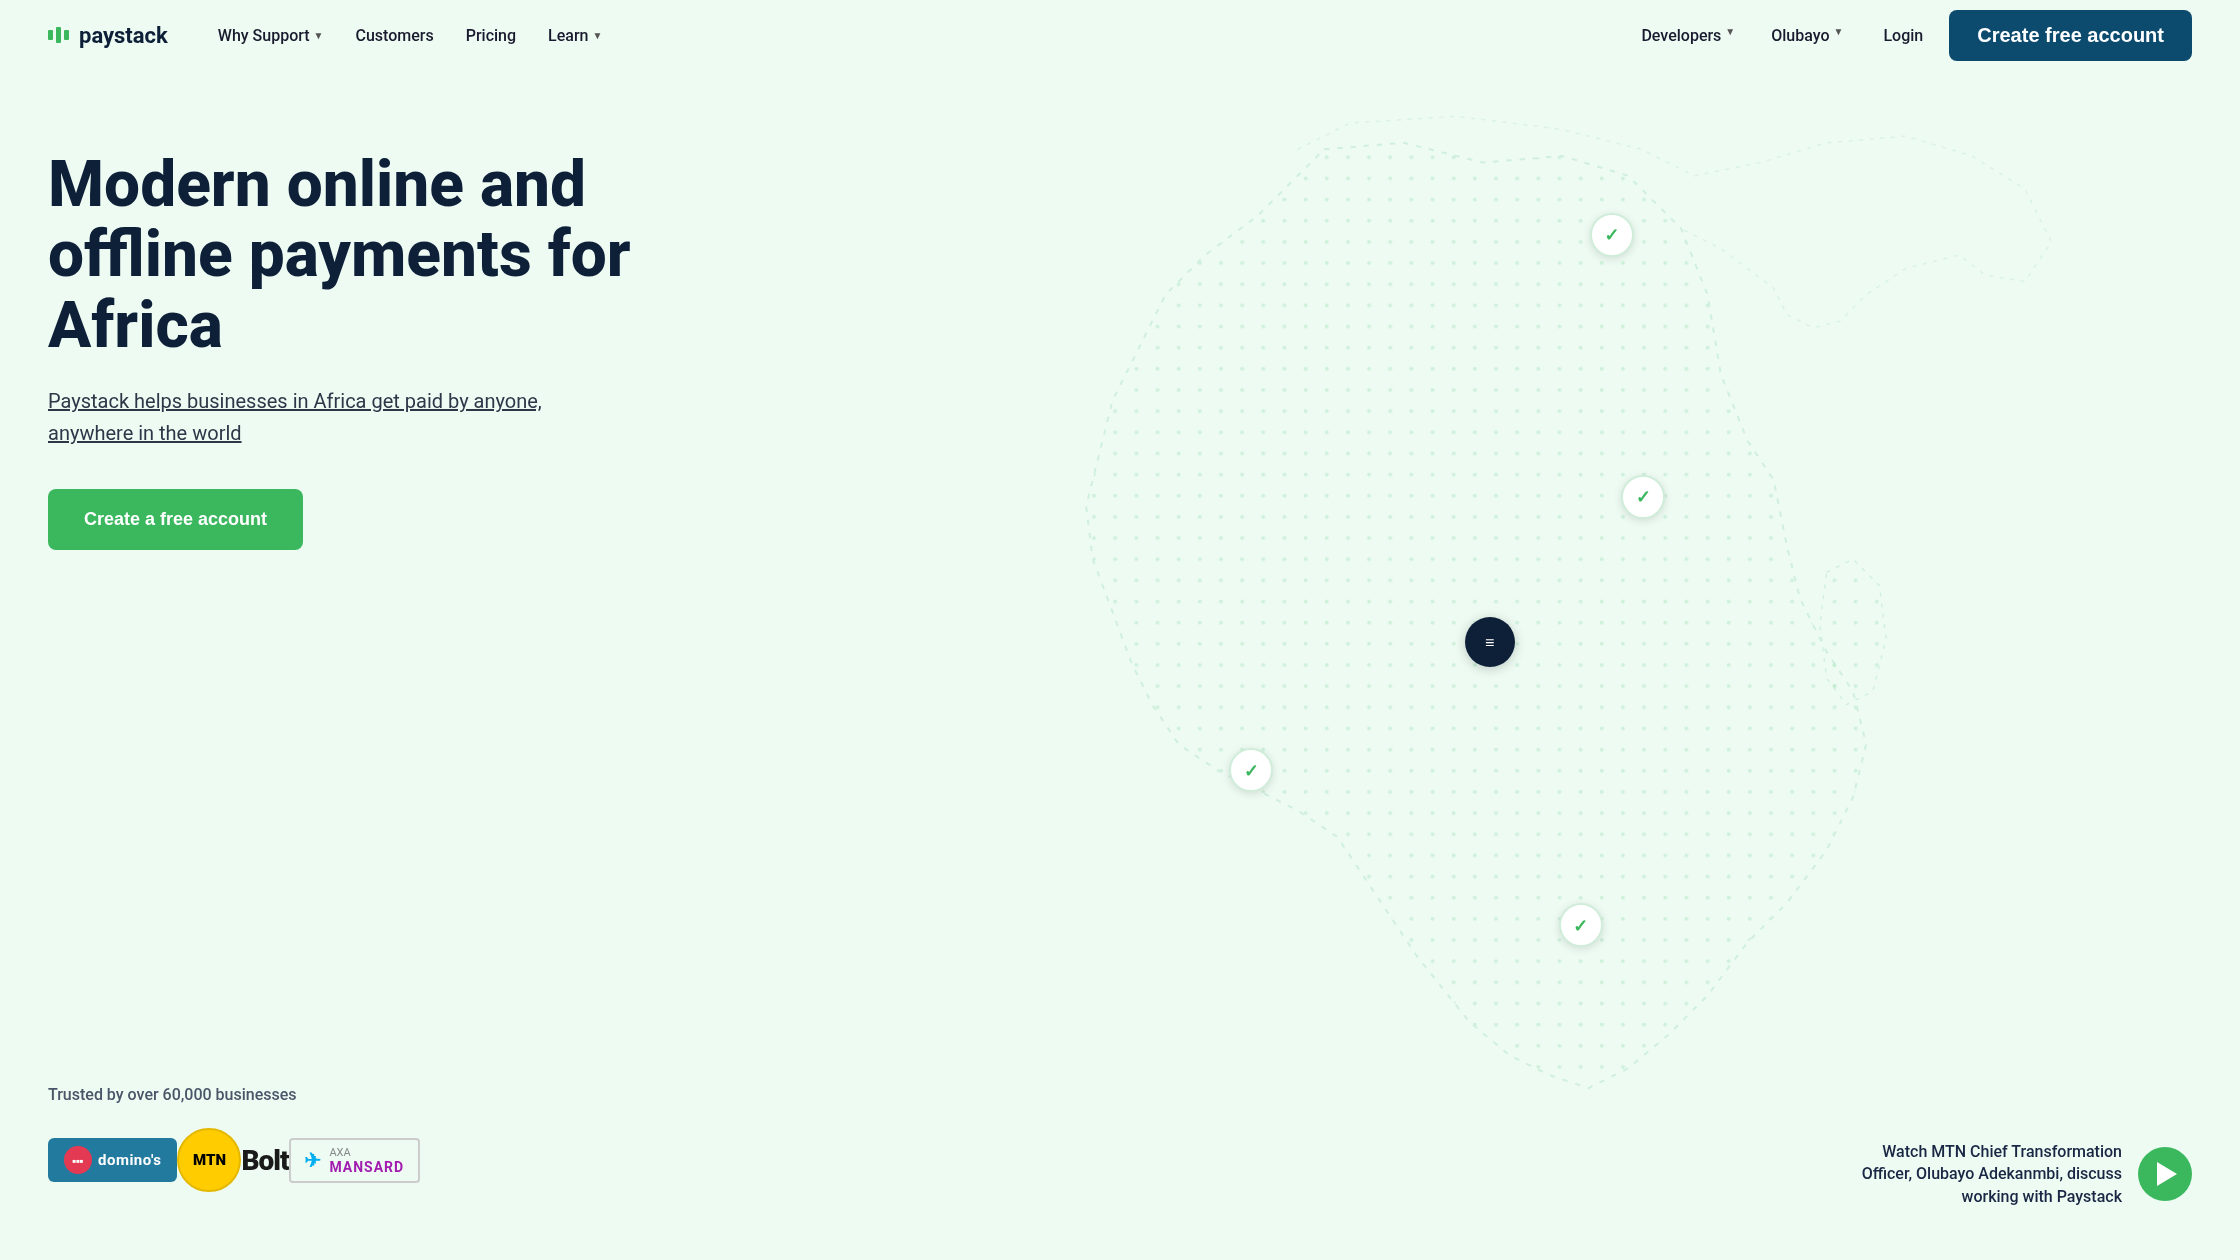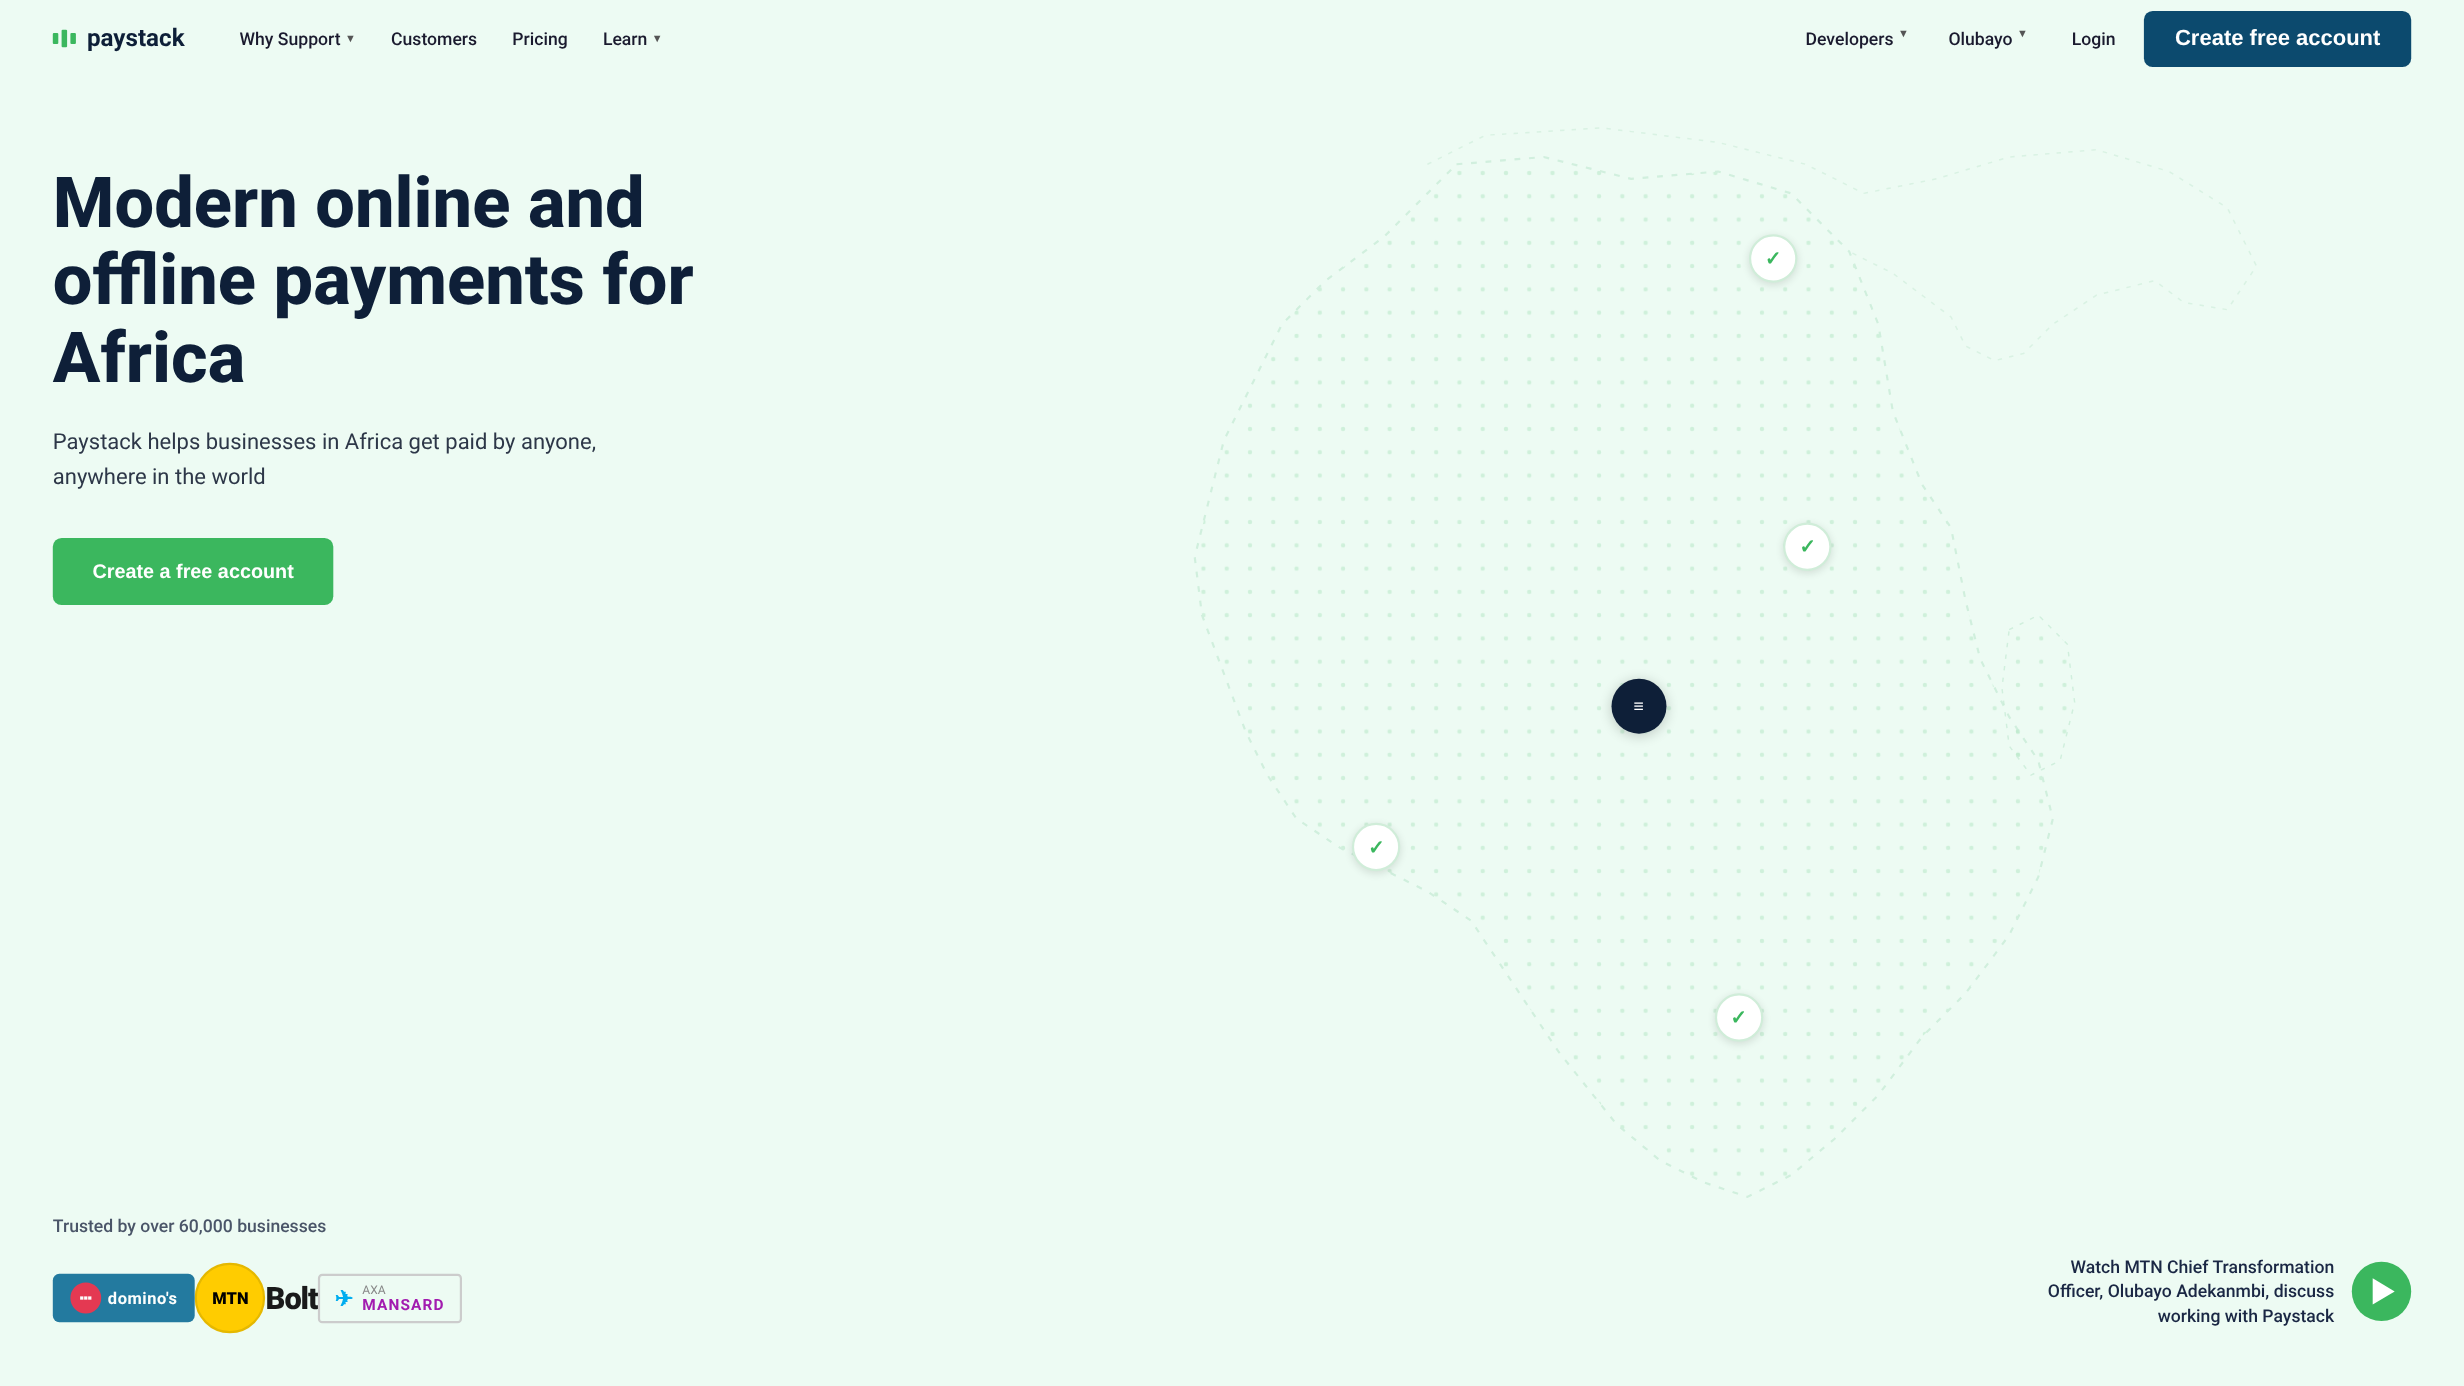--- a/index.html
+++ b/index.html
@@ -128,20 +128,21 @@
       color: #0e1f38;
       line-height: 1.1;
       margin-bottom: 24px;
     }
     .hero-subtitle {
       font-size: 20px;
       color: #2d3748;
       line-height: 1.6;
       margin-bottom: 40px;
       max-width: 520px;
+      text-decoration: underline;
     }
     .btn-hero-cta {
       background: #3bb75e;
       color: #fff;
       border: none;
       padding: 20px 36px;
       font-size: 18px;
       font-weight: 600;
       border-radius: 8px;
       cursor: pointer;
@@ -420,21 +421,21 @@
       <span style="color:#3bb75e; font-size:18px; font-weight:700;">✓</span>
     </div>
   </div>
 
   <div class="hero-content">
     <h1 class="hero-title">Modern online and offline payments for Africa</h1>
     <p class="hero-subtitle">Paystack helps businesses in Africa get paid by anyone, anywhere in the world</p>
     <button class="btn-hero-cta">Create a free account</button>
   </div>
 
-  <div style="position:relative; z-index:5; padding: 0 48px 48px; margin-top:auto; display:flex; justify-content:space-between; align-items:flex-start;">
+  <div style="position:relative; z-index:5; padding: 0 48px 68px; margin-top:auto; display:flex; justify-content:space-between; align-items:flex-start;">
 
     <div>
       <p class="trusted-text">Trusted by over 60,000 businesses</p>
       <div class="brand-logos">
 
         <div class="brand-logo brand-dominos">
           <div class="brand-dominos-dot">
             <span style="font-size:6px; font-weight:900; color:white;">■■■</span>
           </div>
           <span style="font-size:15px; font-weight:700; letter-spacing:0.5px;">domino's</span>

